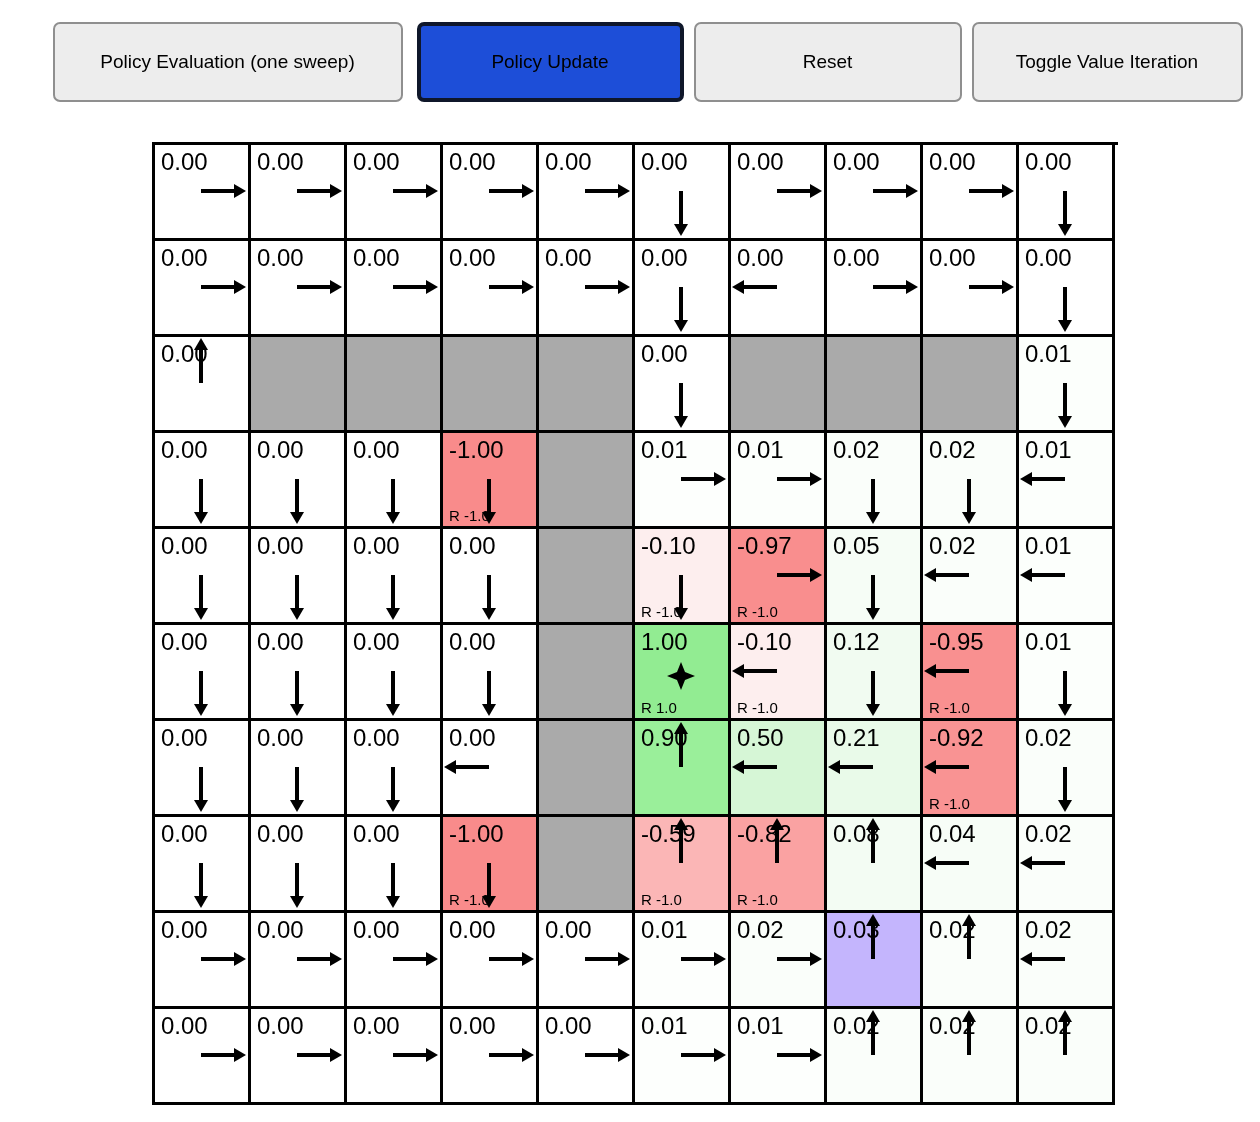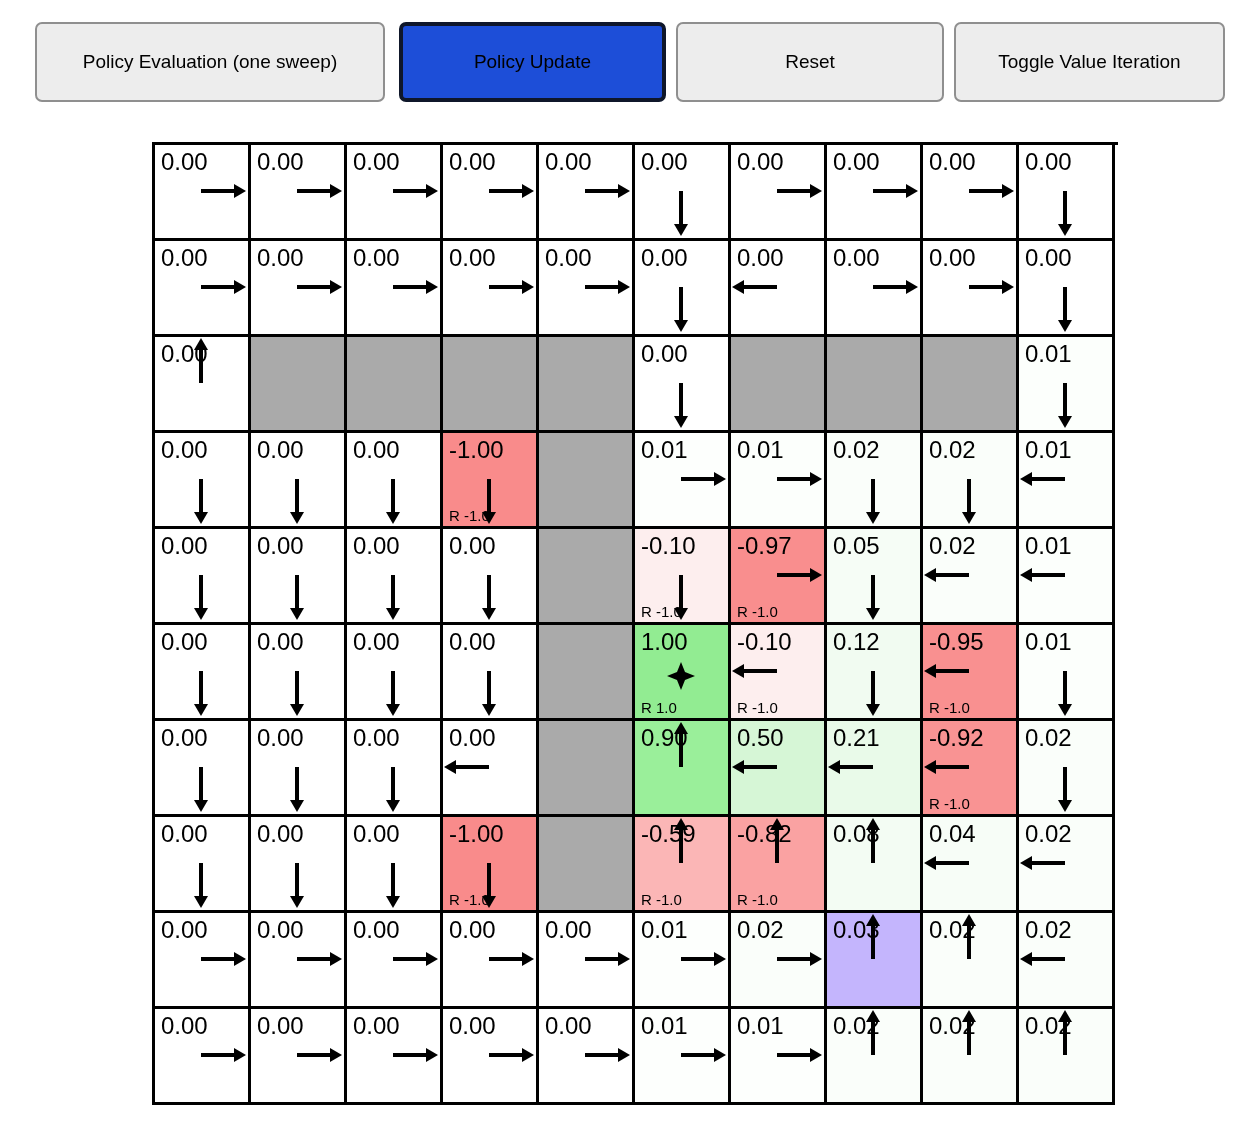--- a/index.html
+++ b/index.html
@@ -2,21 +2,21 @@
 <html><head>
 <meta charset="utf-8">
 <style>
   html,body{margin:0;padding:0;background:#ffffff;}
   body{
     width:1260px;height:1122px;position:relative;overflow:hidden;
     font-family:"Liberation Sans", sans-serif;color:#000;
   }
   .toolbar{
     display:flex;align-items:flex-start;
-    padding:22px 0 0 35px;gap:10px;
+    padding:22px 0 0 35px;gap:10px;justify-content:center;
   }
   .btn{
     height:80px;background:#ededed;border:2px solid #8f8f8f;border-radius:7px;
     font-family:"Liberation Sans", sans-serif;font-size:19px;color:#000;
     cursor:pointer;box-sizing:border-box;padding:0 10px;
   }
   .btn:nth-child(1){width:350px;margin-right:4px;}
   .btn:nth-child(2){width:267px;}
   .btn:nth-child(3){width:268px;}
   .btn:nth-child(4){width:271px;}

